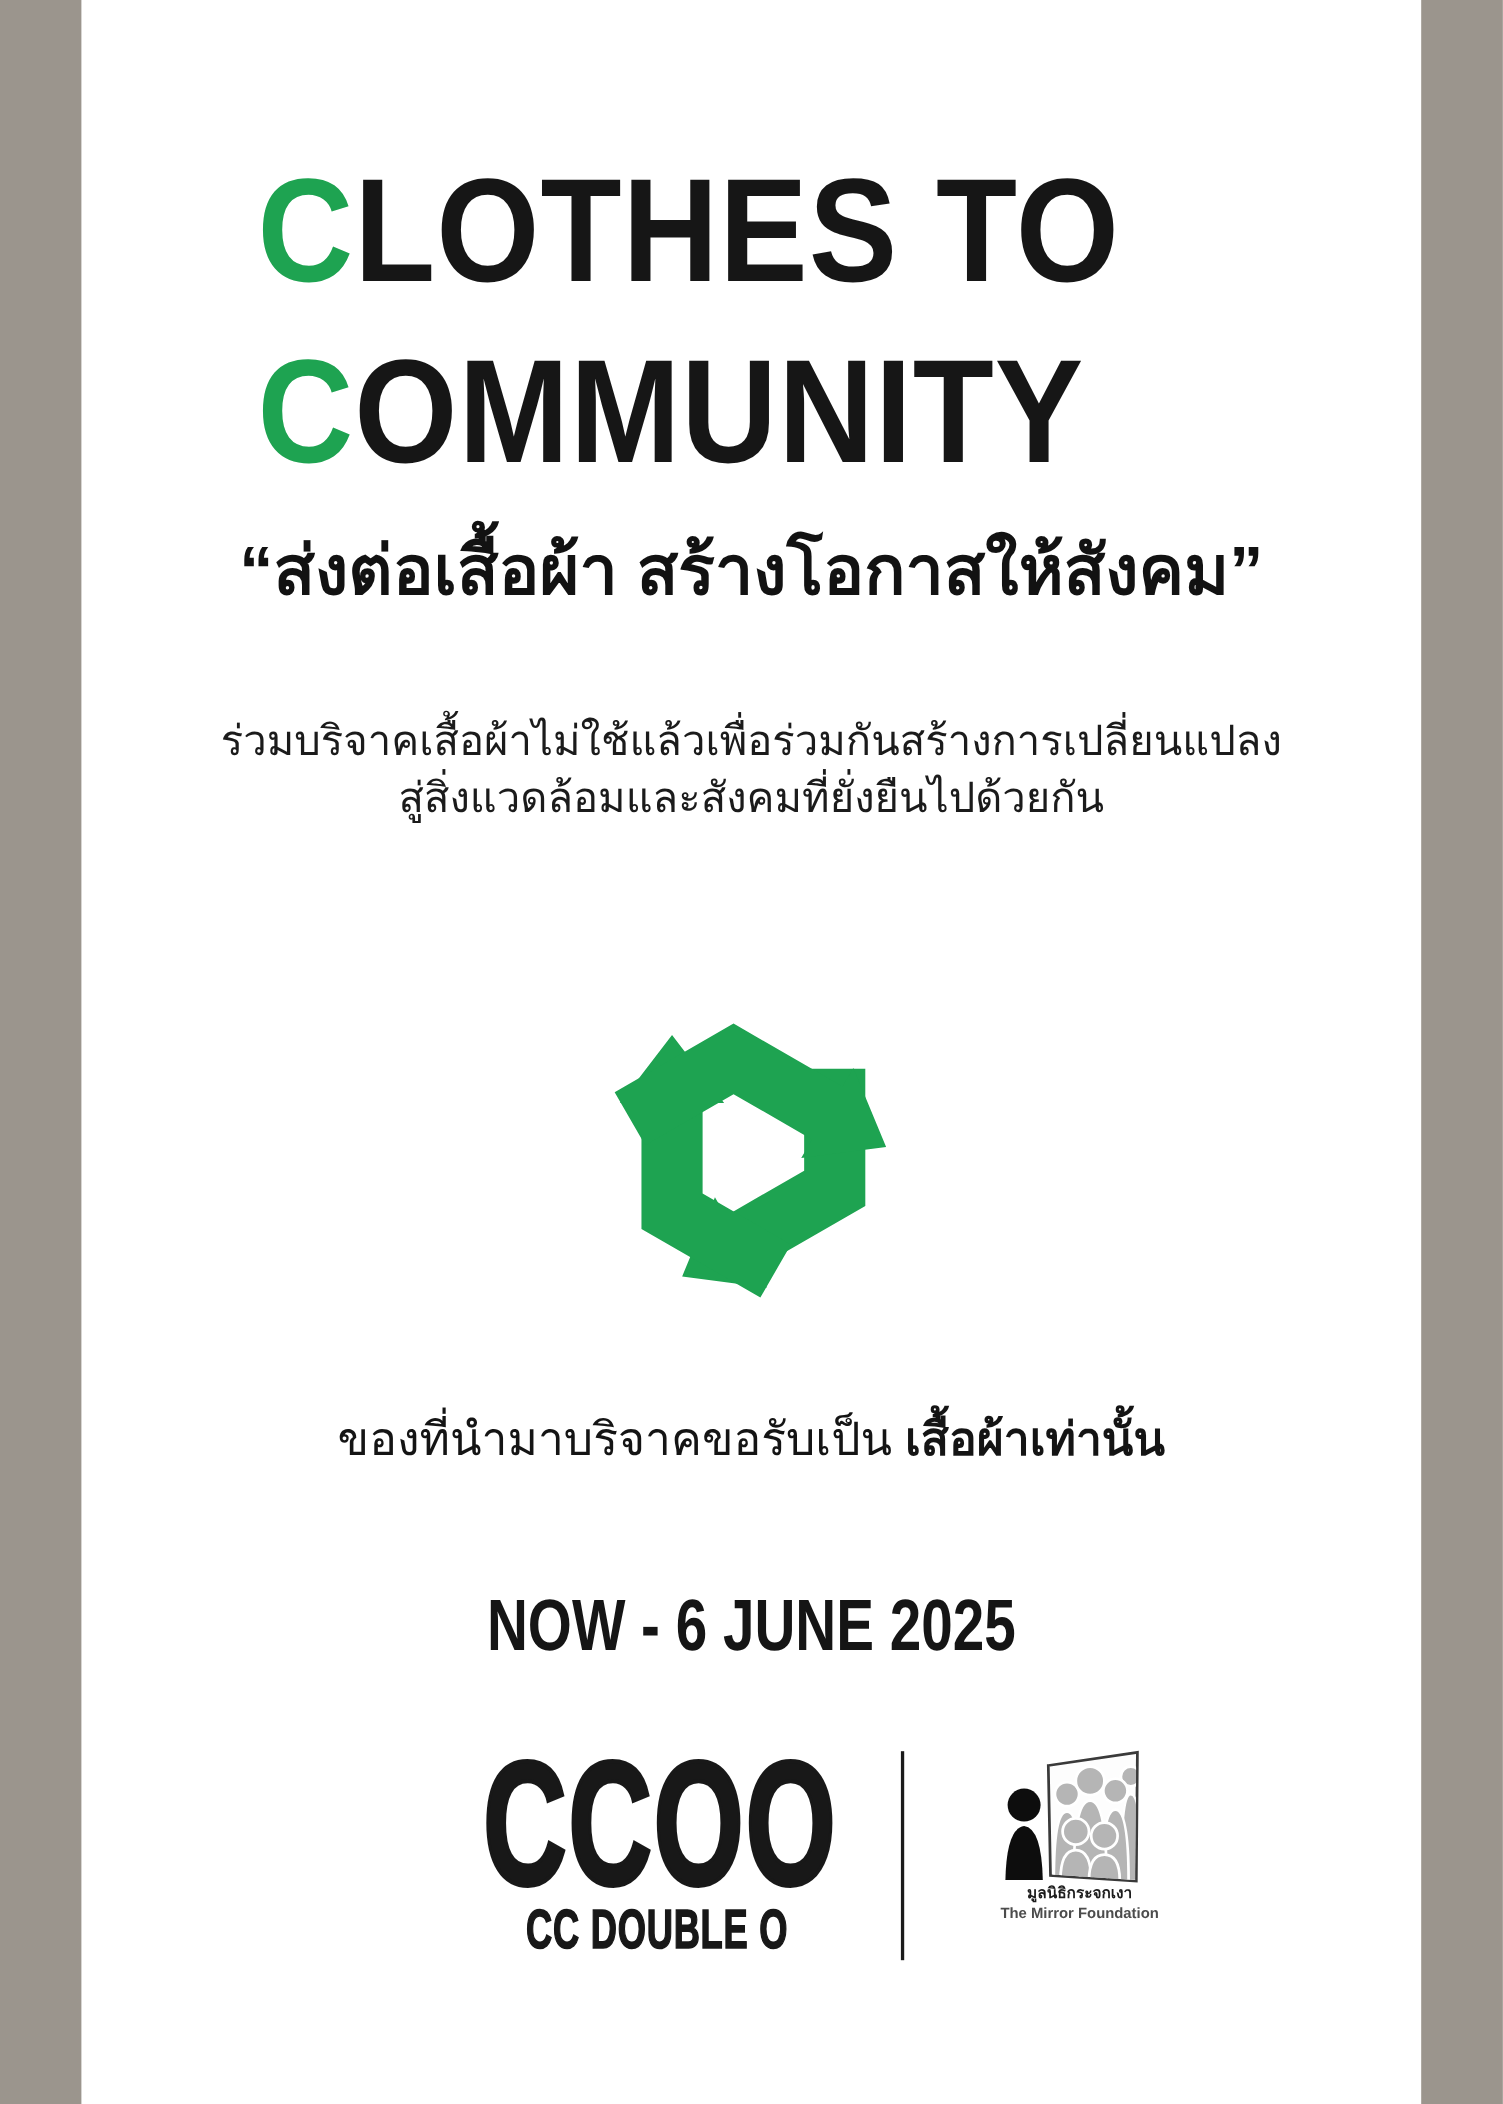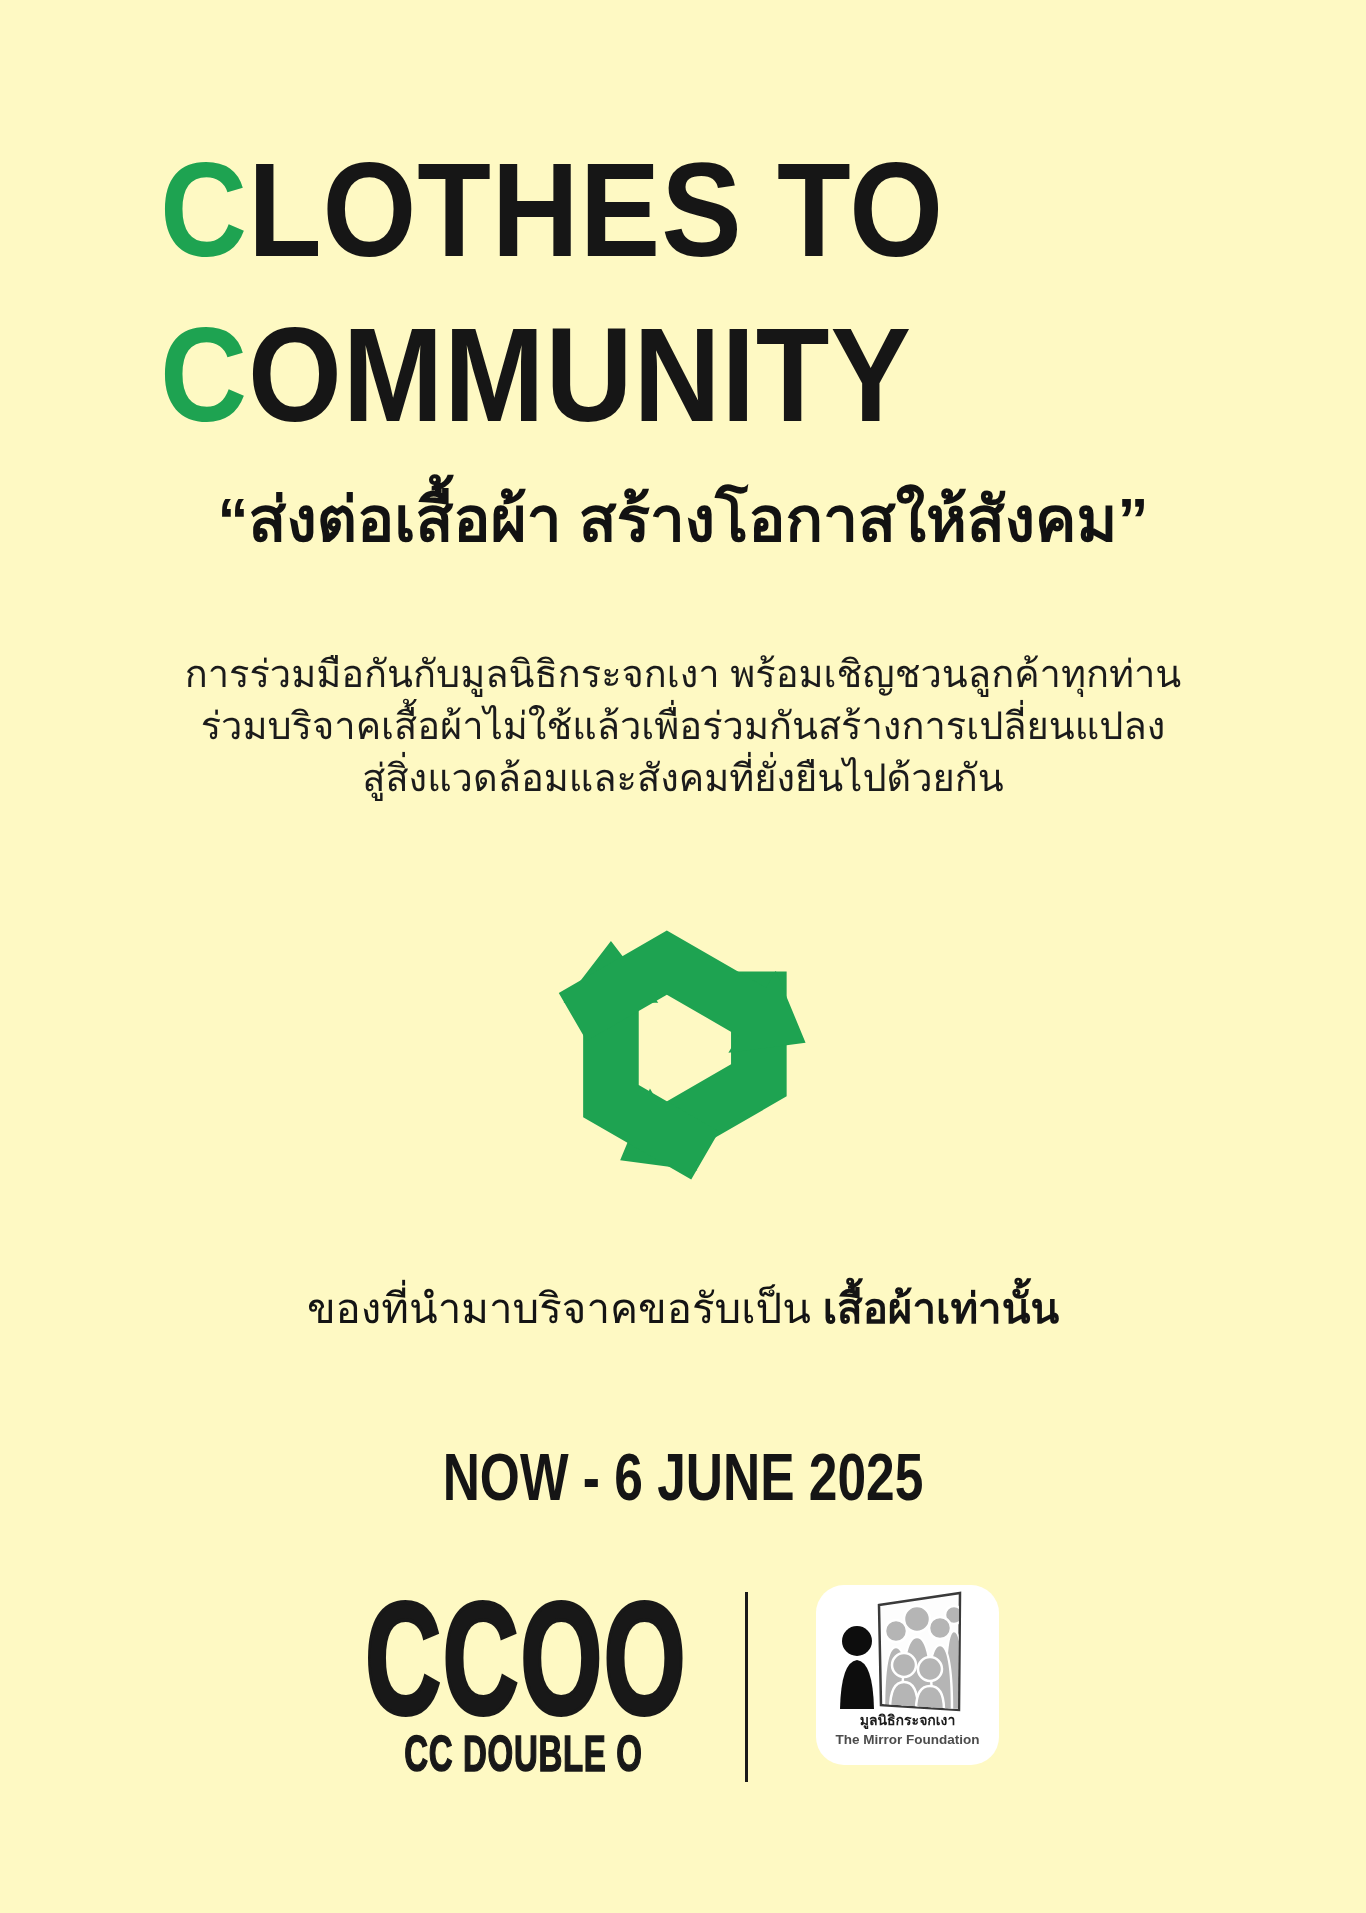--- a/index.html
+++ b/index.html
@@ -1,21 +1,21 @@
 <!DOCTYPE html>
 <html><head>
 <meta charset="utf-8">
 <style>
   html, body { margin: 0; padding: 0; background: #9b958d; }
   .page {
     position: relative;
-    width: 1366px;
+    width: 1218px;
     height: 1913px;
     margin: 0 auto;
-    background: #fef9c3;
+    background: #ffffff;
     overflow: hidden;
     font-family: "Liberation Sans", "DejaVu Sans", sans-serif;
     color: #141414;
   }
 
   
   .headline {
     position: absolute;
     left: 160px;
     top: 127px;
@@ -169,21 +169,20 @@
 <div class="page">
 
   <div class="headline">
     <div><span class="initial">C</span><span>LOTHES TO</span></div>
     <div><span class="initial">C</span><span>OMMUNITY</span></div>
   </div>
 
   <div class="quote">“ส่งต่อเสื้อผ้า สร้างโอกาสให้สังคม”</div>
 
   <div class="intro">
-    <div>การร่วมมือกันกับมูลนิธิกระจกเงา พร้อมเชิญชวนลูกค้าทุกท่าน</div>
     <div>ร่วมบริจาคเสื้อผ้าไม่ใช้แล้วเพื่อร่วมกันสร้างการเปลี่ยนแปลง</div>
     <div>สู่สิ่งแวดล้อมและสังคมที่ยั่งยืนไปด้วยกัน</div>
   </div>
 
   <div class="recycle-wrap">
     <svg width="280" height="280" viewBox="34 44 136 136" xmlns="http://www.w3.org/2000/svg">
       <g transform="rotate(-30 100 112)" fill="#1ea351">
         <path d="M 48,145 L 78,122 L 78,131.5 L 118,131.5 L 140.5,92.5 L 163.9,106 L 133.6,158.5 L 78,158.5 L 78,168 Z"></path>
         <path transform="rotate(120 100 112)" d="M 48,145 L 78,122 L 78,131.5 L 118,131.5 L 140.5,92.5 L 163.9,106 L 133.6,158.5 L 78,158.5 L 78,168 Z"></path>
         <path transform="rotate(240 100 112)" d="M 48,145 L 78,122 L 78,131.5 L 118,131.5 L 140.5,92.5 L 163.9,106 L 133.6,158.5 L 78,158.5 L 78,168 Z"></path>

